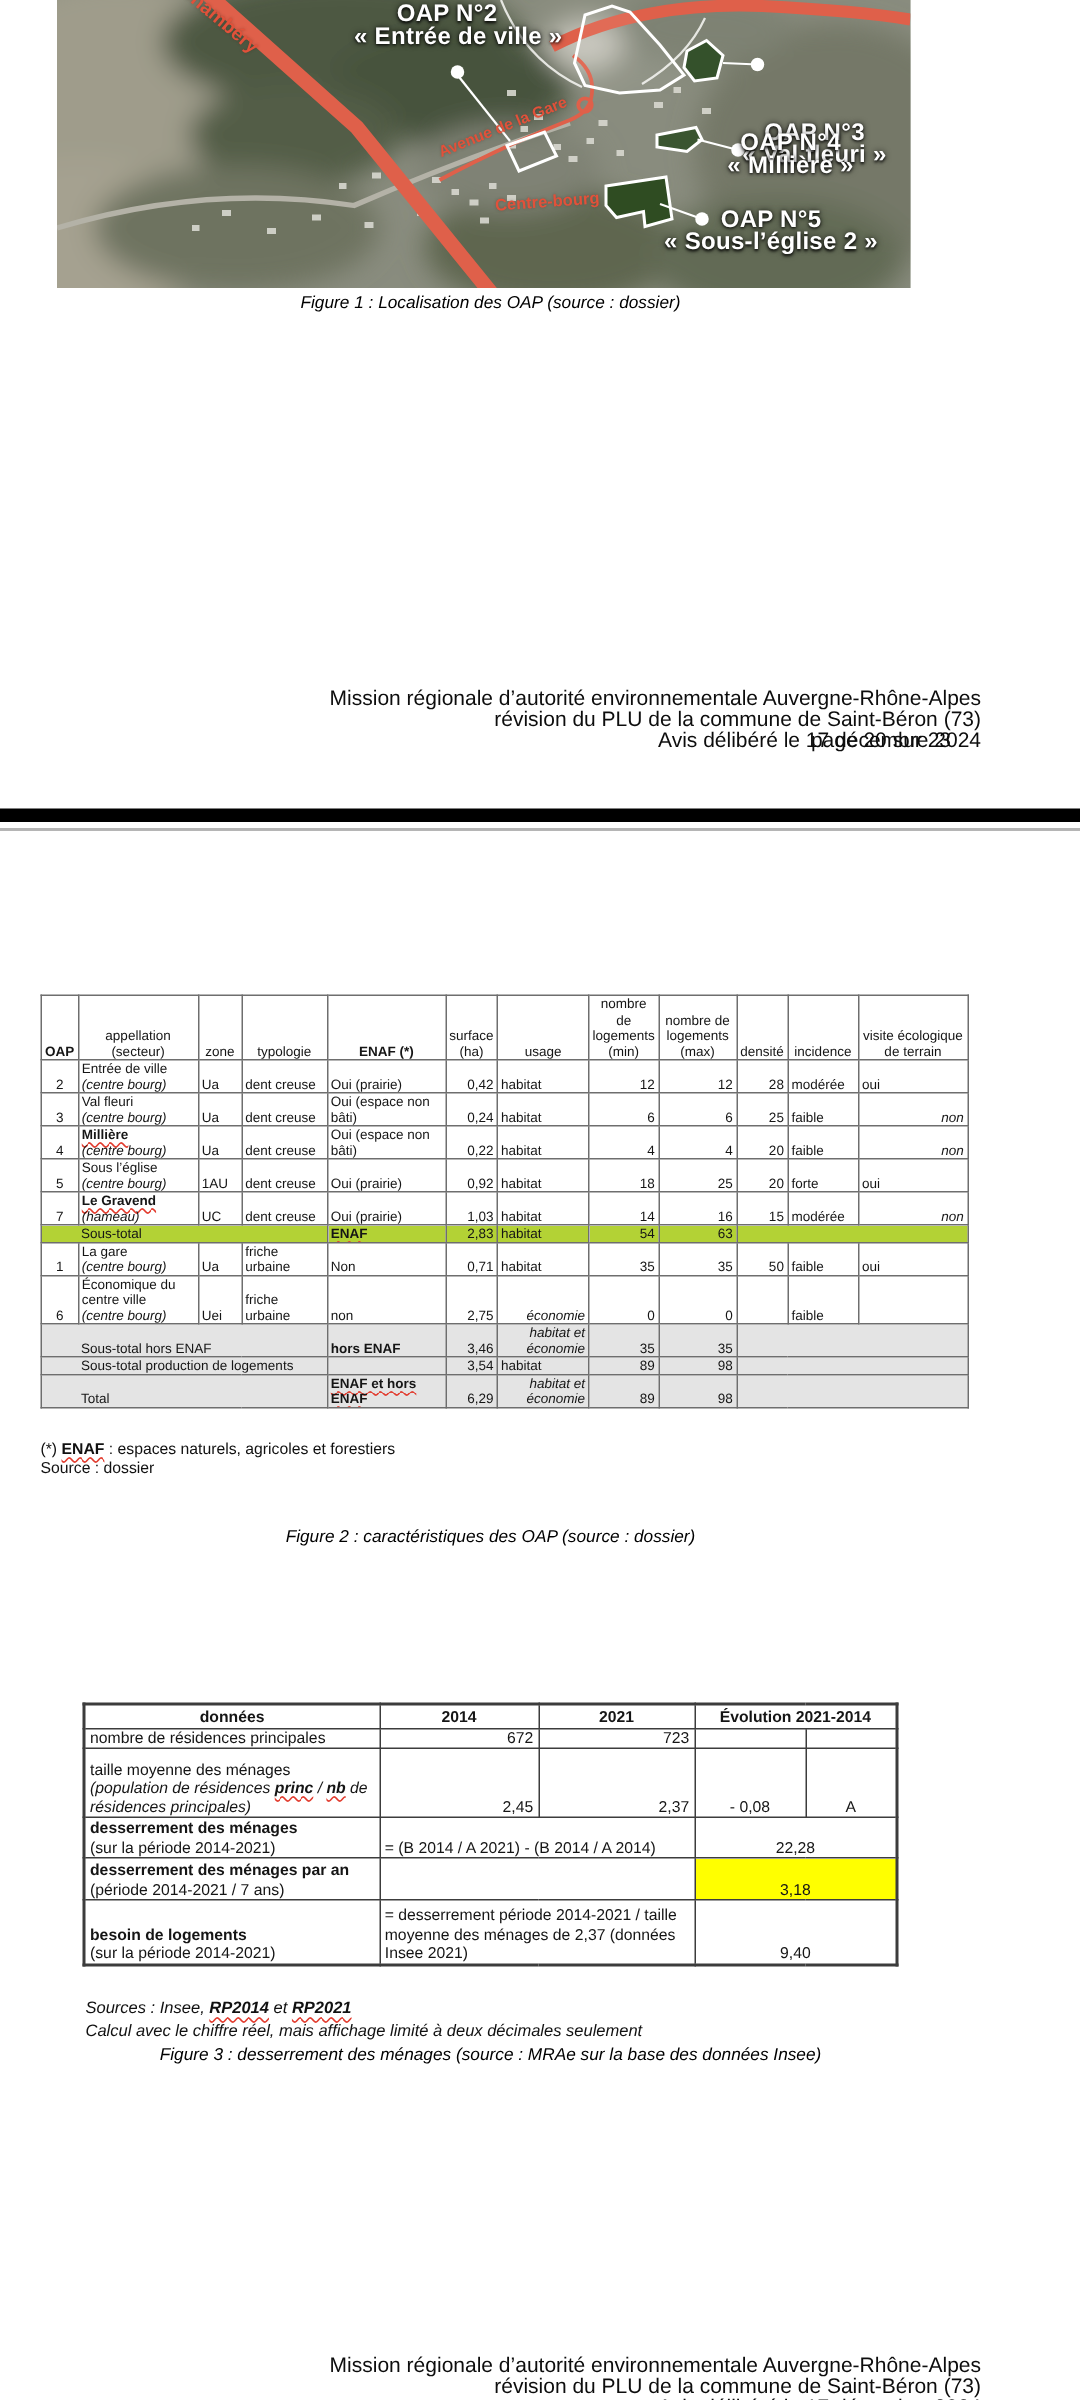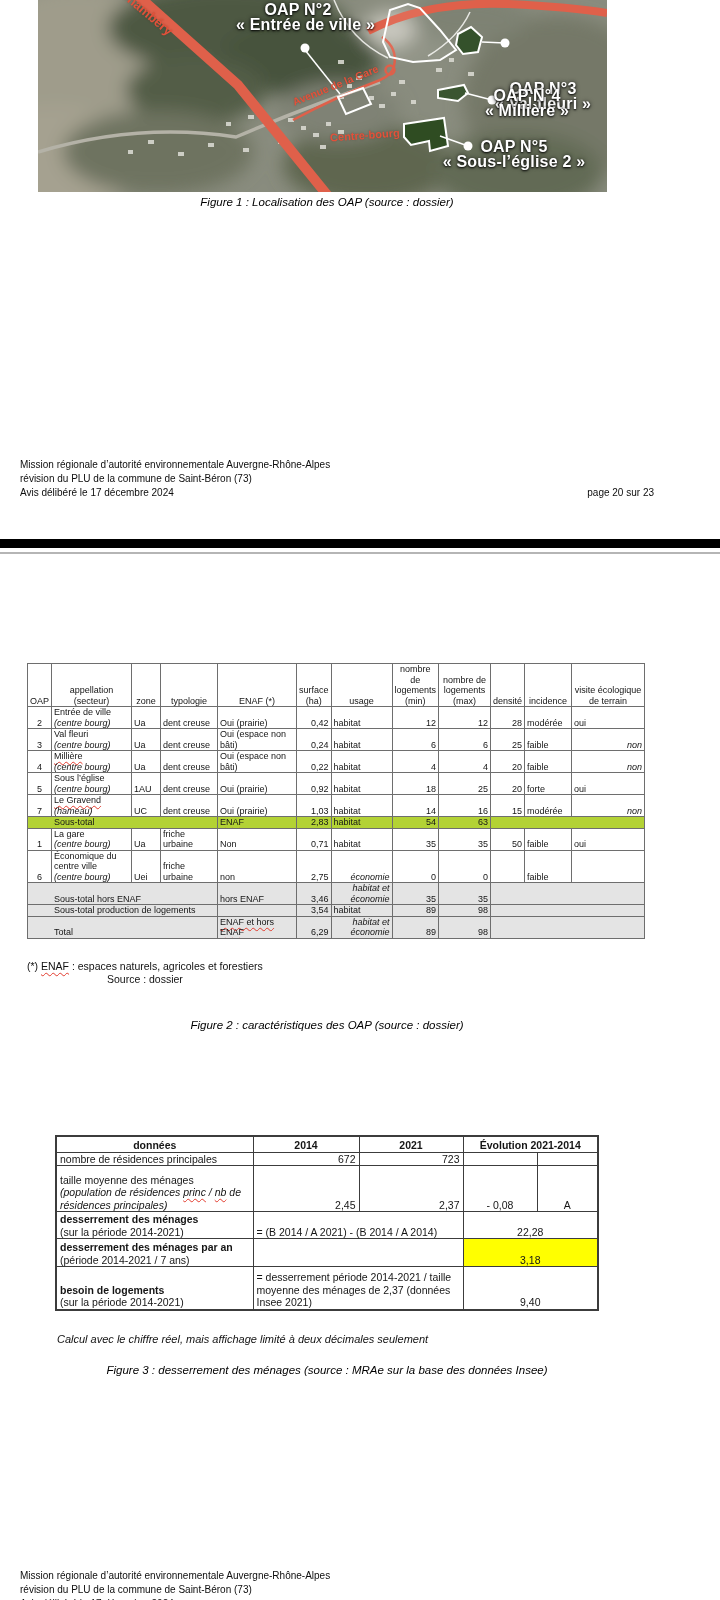--- a/index.html
+++ b/index.html
@@ -10,22 +10,22 @@
        background:#878b7d;}
   .map svg{position:absolute;left:0;top:0;}
   .maplabel{position:absolute;color:#fff;font-weight:bold;font-size:16px;line-height:15px;
             text-align:center;white-space:nowrap;letter-spacing:.2px;
             text-shadow:0 1px 2px rgba(0,0,0,.9),0 0 4px rgba(0,0,0,.7);}
   .redlabel{position:absolute;color:#e2513a;font-weight:bold;white-space:nowrap;
             text-shadow:0 0 2px rgba(60,40,30,.35);}
   
   .caption{position:absolute;left:0;width:654px;text-align:center;font-style:italic;
            font-size:11.5px;color:#000;}
-  .footer{position:absolute;left:0;width:654px;text-align:left;font-size:10px;
-          line-height:14px;color:#0d0d0d;margin-left:20px;}
+  .footer{position:absolute;left:0;width:654px;text-align:right;font-size:14px;
+          line-height:14px;color:#0d0d0d;}
   .footer .line3wrap{position:relative;}
   .pagenum{position:absolute;right:20px;top:0;}
   .bar{position:absolute;left:0;top:539px;width:720px;height:9px;background:#000;}
   .barline{position:absolute;left:0;top:552px;width:720px;height:2px;background:#b5b5b5;}
   .notes{position:absolute;font-size:10.5px;line-height:12.5px;color:#111;}
   .notes.it3{font-style:italic;font-size:11px;line-height:15px;}
   
   table{border-collapse:collapse;}
   .t2{position:absolute;left:27px;top:663px;table-layout:fixed;font-size:9px;line-height:10.5px;}
   .t2 td{border:1px solid #6e6e6e;vertical-align:bottom;padding:0 2px;overflow:hidden;}
@@ -35,21 +35,21 @@
   .green{background:#b3d235;}
   .grey{background:#e4e4e4;}
   .blk{display:block;}
   .ctr{text-align:center;}
   .num{text-align:right;}
   .pl26{padding-left:26px !important;margin-top:32px;}
   .it{font-style:italic;}
   .b{font-weight:bold;}
   .dualwrap{display:flex;justify-content:space-between;align-items:flex-end;}
   .sq{text-decoration-line:underline;text-decoration-style:wavy;
-      text-decoration-color:#e23b2e;text-decoration-thickness:1px;text-underline-offset:2px;}
+      text-decoration-color:#e23b2e;text-decoration-thickness:1px;text-underline-offset:2px;font-weight:bold;}
   .h10{height:10px}.h11{height:11px}.h13{height:13px}.h16{height:16px}.h21{height:21px}
   .h26{height:26px}.h27{height:27px}.h28{height:28px}.h31{height:31px}.h37{height:37px}
   .h43{height:43px}.h46{height:46px}
   
   .t3{position:absolute;left:55px;top:1135px;table-layout:fixed;font-size:10.5px;
       line-height:12.5px;border:2px solid #3c3c3c;}
   .t3 td{border:1px solid #3c3c3c;vertical-align:bottom;padding:0 3px;overflow:hidden;}
   .yellow{background:#ffff00;}
 </style>
 </head>
@@ -450,21 +450,21 @@
         <td class="num">6,29</td>
         <td class="num it">habitat et économie</td>
         <td class="num">89</td>
         <td class="num">98</td>
         <td colspan="3"></td>
       </tr>
     </tbody>
   </table>
 
 
-  <div class="notes" style="left:27px;top:960px;text-align:center;">
+  <div class="notes" style="left:27px;top:960px;">
     <div><span>(*) </span><span class="sq">ENAF</span><span> : espaces naturels, agricoles et forestiers</span></div>
     <div>Source : dossier</div>
   </div>
 
   <div class="caption" style="top:991px;margin-top:28px;">Figure 2 : caractéristiques des OAP (source : dossier)</div>
 
   <table class="t3">
     <colgroup>
         <col style="width:197px">
         <col style="width:106px">
@@ -517,20 +517,21 @@
             <span class="blk b">besoin de logements</span>
             <span class="blk">(sur la période 2014-2021)</span>
           </td>
         <td colspan="2">= desserrement période 2014-2021 / taille moyenne des ménages de 2,37 (données Insee 2021)</td>
         <td colspan="2" class="ctr">9,40</td>
       </tr>
     </tbody>
   </table>
 
   <div class="notes it3" style="left:57px;top:1332px;">
+    <div><span>Sources : Insee, </span><span class="sq">RP2014</span><span> et </span><span class="sq">RP2021</span></div>
     <div>Calcul avec le chiffre réel, mais affichage limité à deux décimales seulement</div>
   </div>
 
   <div class="caption" style="top:1364px;">Figure 3 : desserrement des ménages (source : MRAe sur la base des données Insee)</div>
 
   <div class="footer" style="top:1569px;">
     <div>Mission régionale d’autorité environnementale Auvergne-Rhône-Alpes</div>
     <div>révision du PLU de la commune de Saint-Béron (73)</div>
     <div>Avis délibéré le 17 décembre 2024</div>
   </div>

